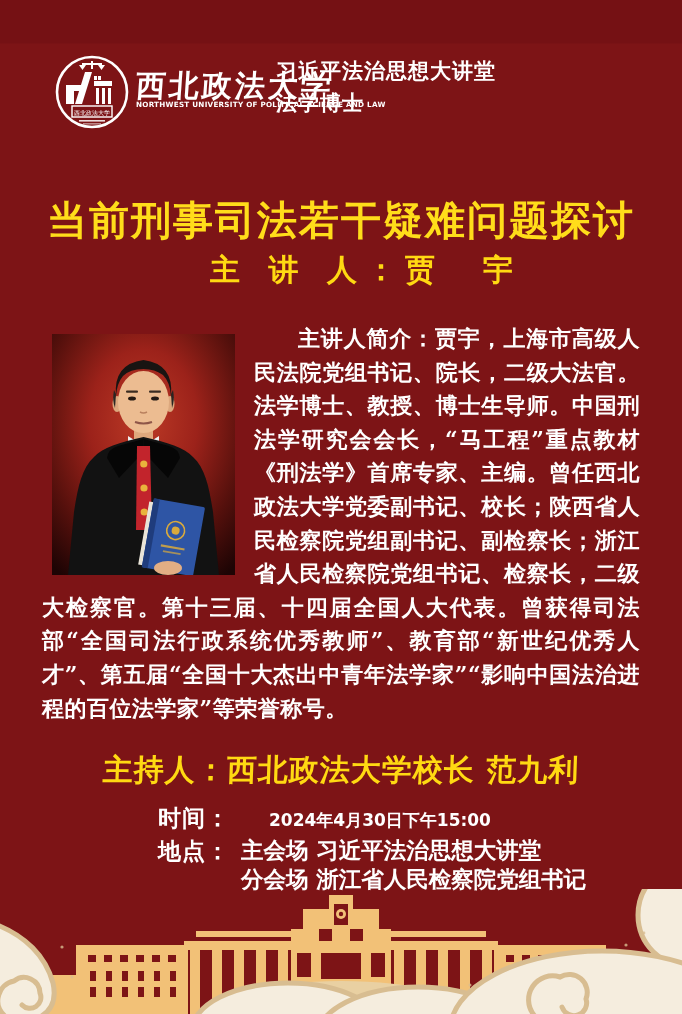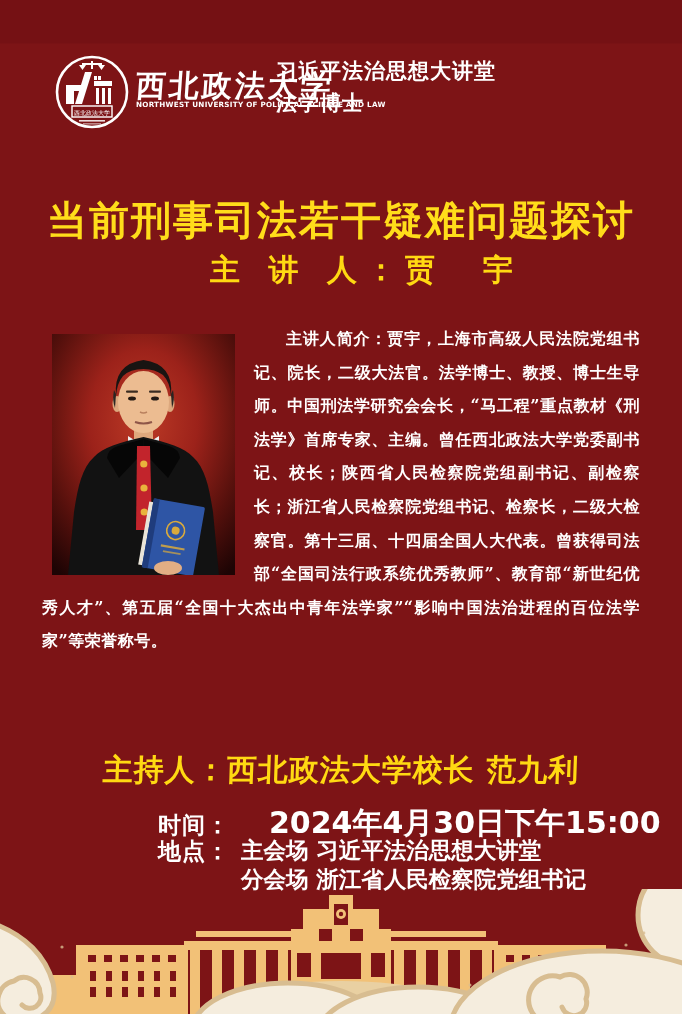--- a/index.html
+++ b/index.html
@@ -33,38 +33,38 @@
   .speaker{
     left:0;top:250px;width:682px;text-align:center;color:#ffd912;
     font-family:"DejaVu Serif",serif;font-weight:700;font-size:30px;letter-spacing:9px;
     white-space:nowrap;
     padding-left:25px;
   }
   
   .bio{
     left:42px;top:322px;width:598px;color:#ffffff;
     font-family:"DejaVu Serif",serif;font-weight:700;
-    font-size:16px;line-height:33.6px;letter-spacing:0.5px;
+    font-size:22px;line-height:33.6px;letter-spacing:0.5px;
     text-align:justify;text-indent:2em;
   }
   .photo{
     float:left;width:183px;height:241px;margin:12px 19px 8px 10px;
     background:#230404;
   }
   .photo svg{display:block;}
   
   .host{
     left:0;top:750px;width:682px;text-align:center;color:#ffd912;
     font-family:"DejaVu Serif",serif;font-weight:700;font-size:30px;letter-spacing:1px;
     white-space:nowrap;transform:skewX(-2deg);
   }
   .info{left:158px;top:803px;color:#ffffff;}
   .info-row1{display:flex;align-items:baseline;height:31px;gap:28px;}
   .info-label{font-size:23px;font-weight:700;letter-spacing:1px;white-space:nowrap;}
-  .info-value{font-size:30px;font-weight:700;margin-left:11px;white-space:nowrap;}
+  .info-value{font-size:17px;font-weight:700;margin-left:11px;white-space:nowrap;}
   .info-row2{display:flex;align-items:flex-start;margin-top:2px;}
   .venue-lines{margin-left:11px;}
   .venue-line{font-size:22.5px;font-weight:700;line-height:28.5px;white-space:nowrap;}
   
   .bottom-art{left:0;bottom:0;width:682px;height:125px;}
 </style>
 </head>
 <body>
 
 <div class="poster">

